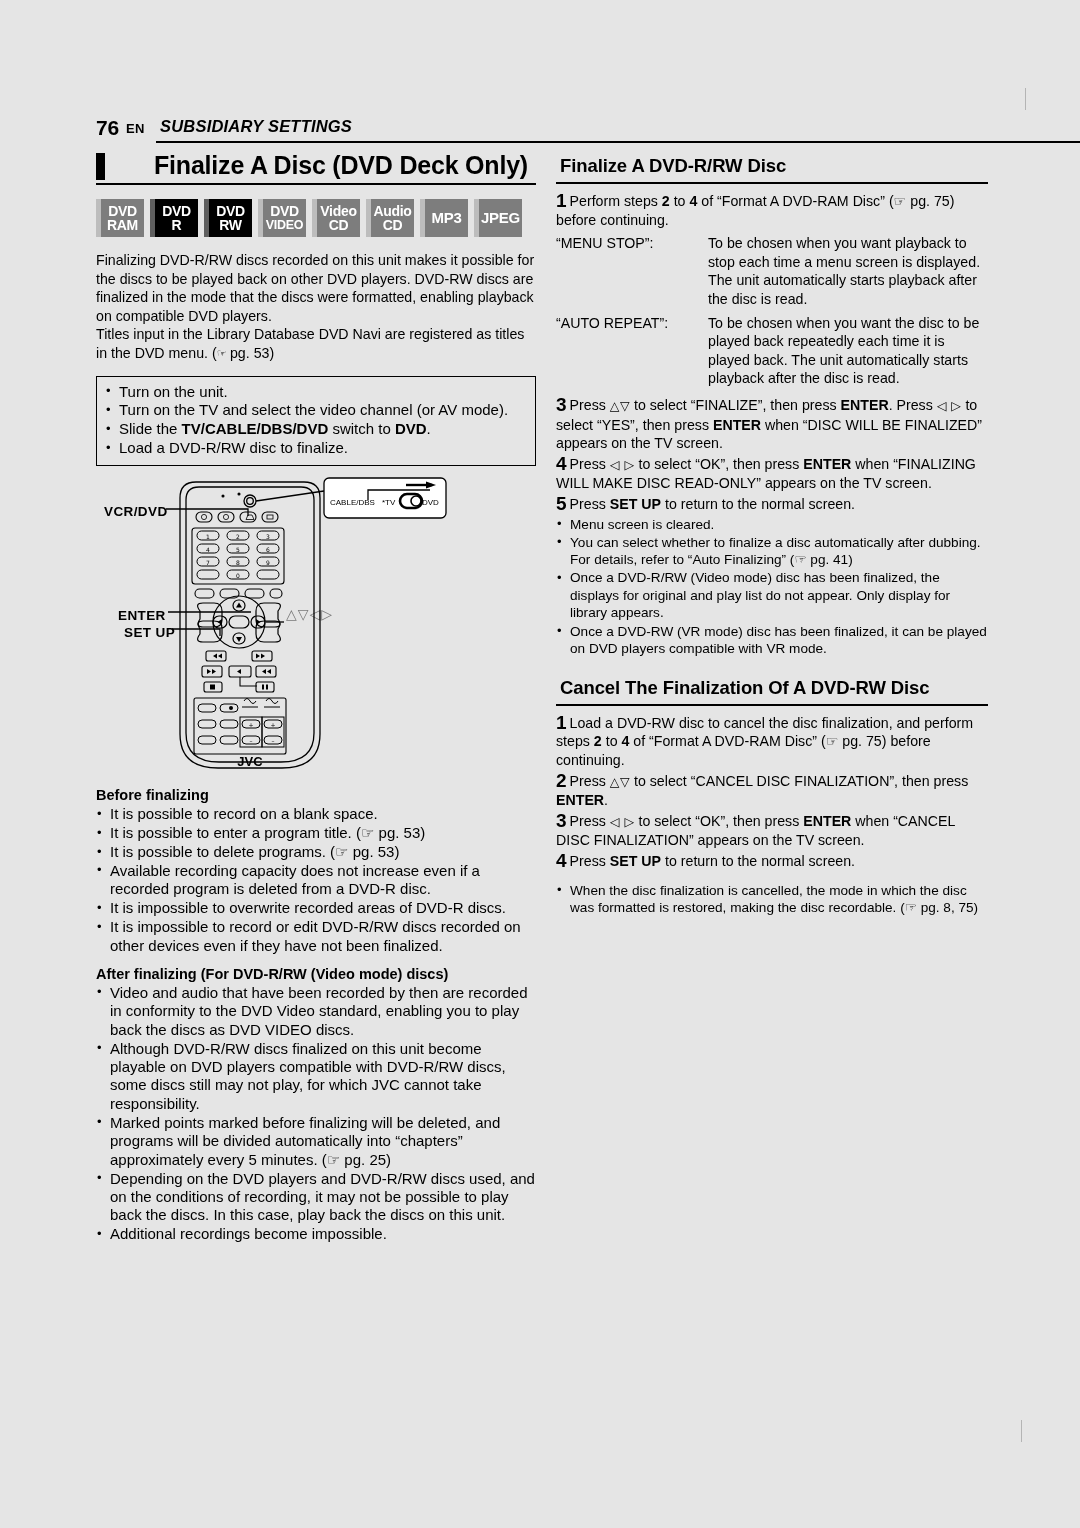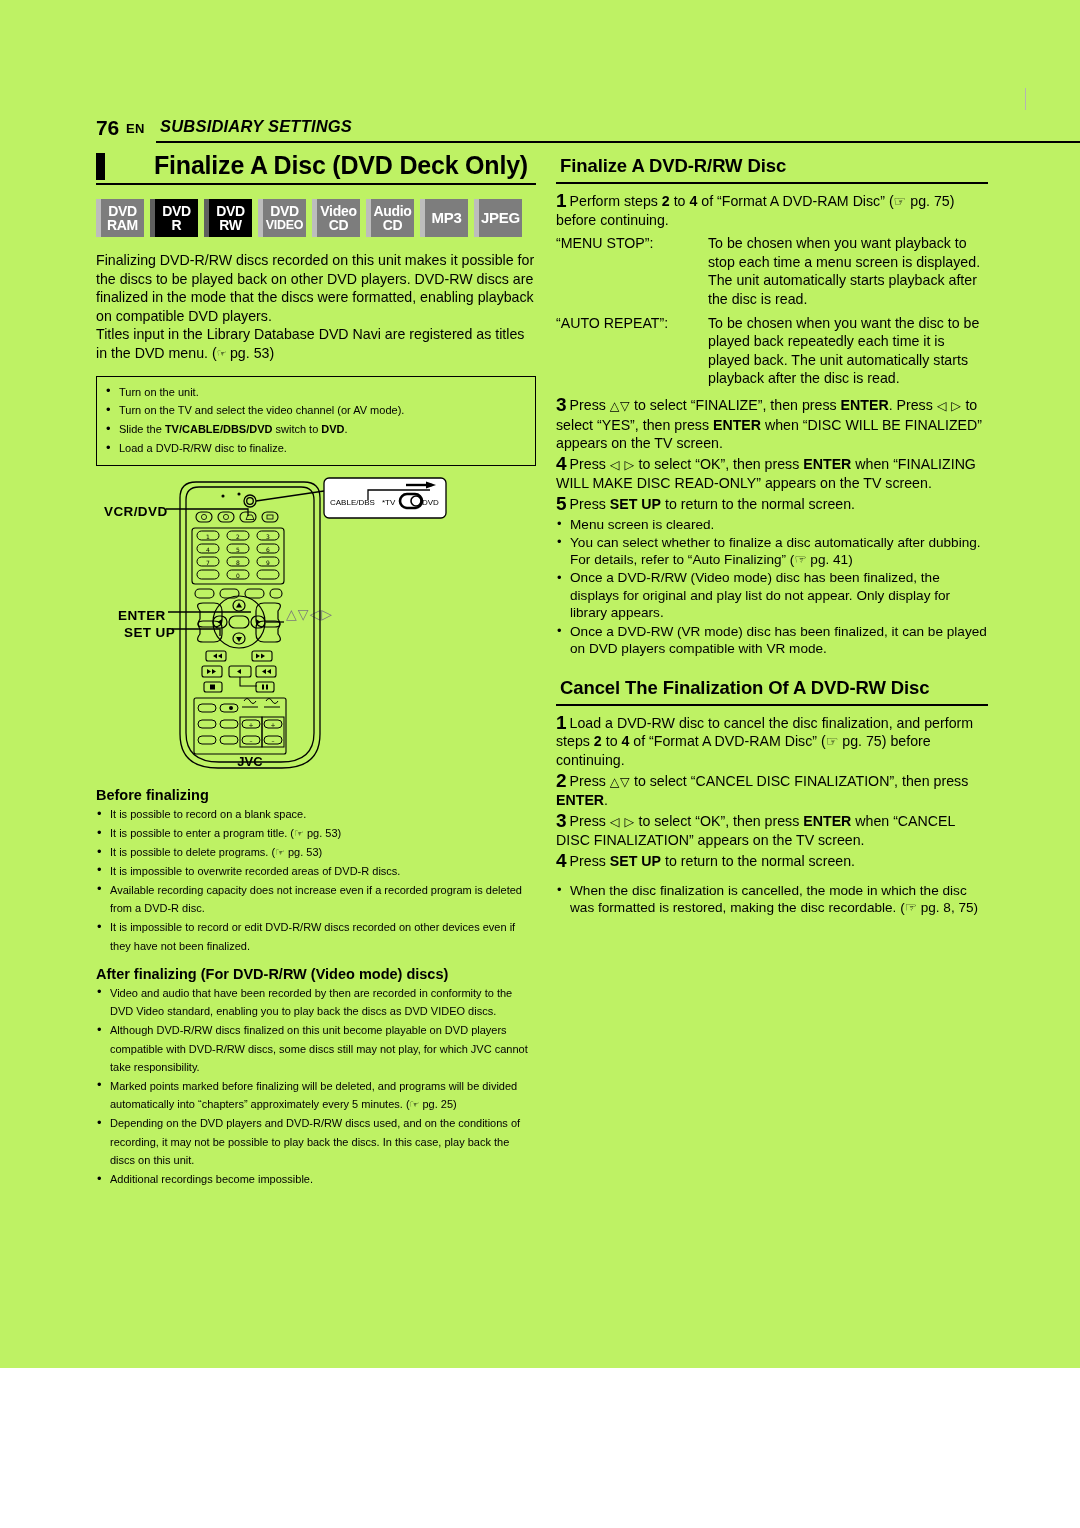--- a/index.html
+++ b/index.html
@@ -3,22 +3,22 @@
 <meta charset="utf-8">
 <style>
   html, body {
     margin: 0;
     padding: 0;
     background: #ffffff;
   }
   .page {
     position: relative;
     width: 1080px;
-    height: 1368px;
-    background: #bef264;
+    height: 1528px;
+    background: #e5e5e5;
     font-family: "Liberation Sans", sans-serif;
     color: #000000;
     overflow: hidden;
   }
 
   
   .crop-mark {
     position: absolute;
     width: 1px;
     height: 22px;
@@ -171,21 +171,21 @@
     border: 1.5px solid #000;
     padding: 6px 8px 7px 8px;
     margin-top: 12px;
   }
   ul.bl {
     list-style: none;
     margin: 0;
     padding: 0;
   }
   ul.bl > li {
-    font-size: 11px;
+    font-size: 15px;
     line-height: 18.4px;
     position: relative;
     padding-left: 14px;
     margin: 0 0 0.5px 0;
   }
   ul.bl > li:before {
     content: "\2022";
     position: absolute;
     left: 1px;
     top: -0.5px;
@@ -490,22 +490,22 @@
           <path d="M340,9 L330,5.5 L330,12.5 Z" fill="#000"></path>
         </g>
       </svg>
     </div>
 
     <div class="h3">Before finalizing</div>
     <ul class="bl">
       <li>It is possible to record on a blank space.</li>
       <li>It is possible to enter a program title. (☞ pg. 53)</li>
       <li>It is possible to delete programs. (☞ pg. 53)</li>
+      <li>Available recording capacity does not increase even if a recorded program is deleted from a DVD-R disc.</li>
       <li>It is impossible to overwrite recorded areas of DVD-R discs.</li>
-      <li>Available recording capacity does not increase even if a recorded program is deleted from a DVD-R disc.</li>
       <li>It is impossible to record or edit DVD-R/RW discs recorded on other devices even if they have not been finalized.</li>
     </ul>
 
     <div class="h3">After finalizing (For DVD-R/RW (Video mode) discs)</div>
     <ul class="bl">
       <li>Video and audio that have been recorded by then are recorded in conformity to the DVD Video standard, enabling you to play back the discs as DVD VIDEO discs.</li>
       <li>Although DVD-R/RW discs finalized on this unit become playable on DVD players compatible with DVD-R/RW discs, some discs still may not play, for which JVC cannot take responsibility.</li>
       <li>Marked points marked before finalizing will be deleted, and programs will be divided automatically into “chapters” approximately every 5 minutes. (☞ pg. 25)</li>
       <li>Depending on the DVD players and DVD-R/RW discs used, and on the conditions of recording, it may not be possible to play back the discs. In this case, play back the discs on this unit.</li>
       <li>Additional recordings become impossible.</li>

